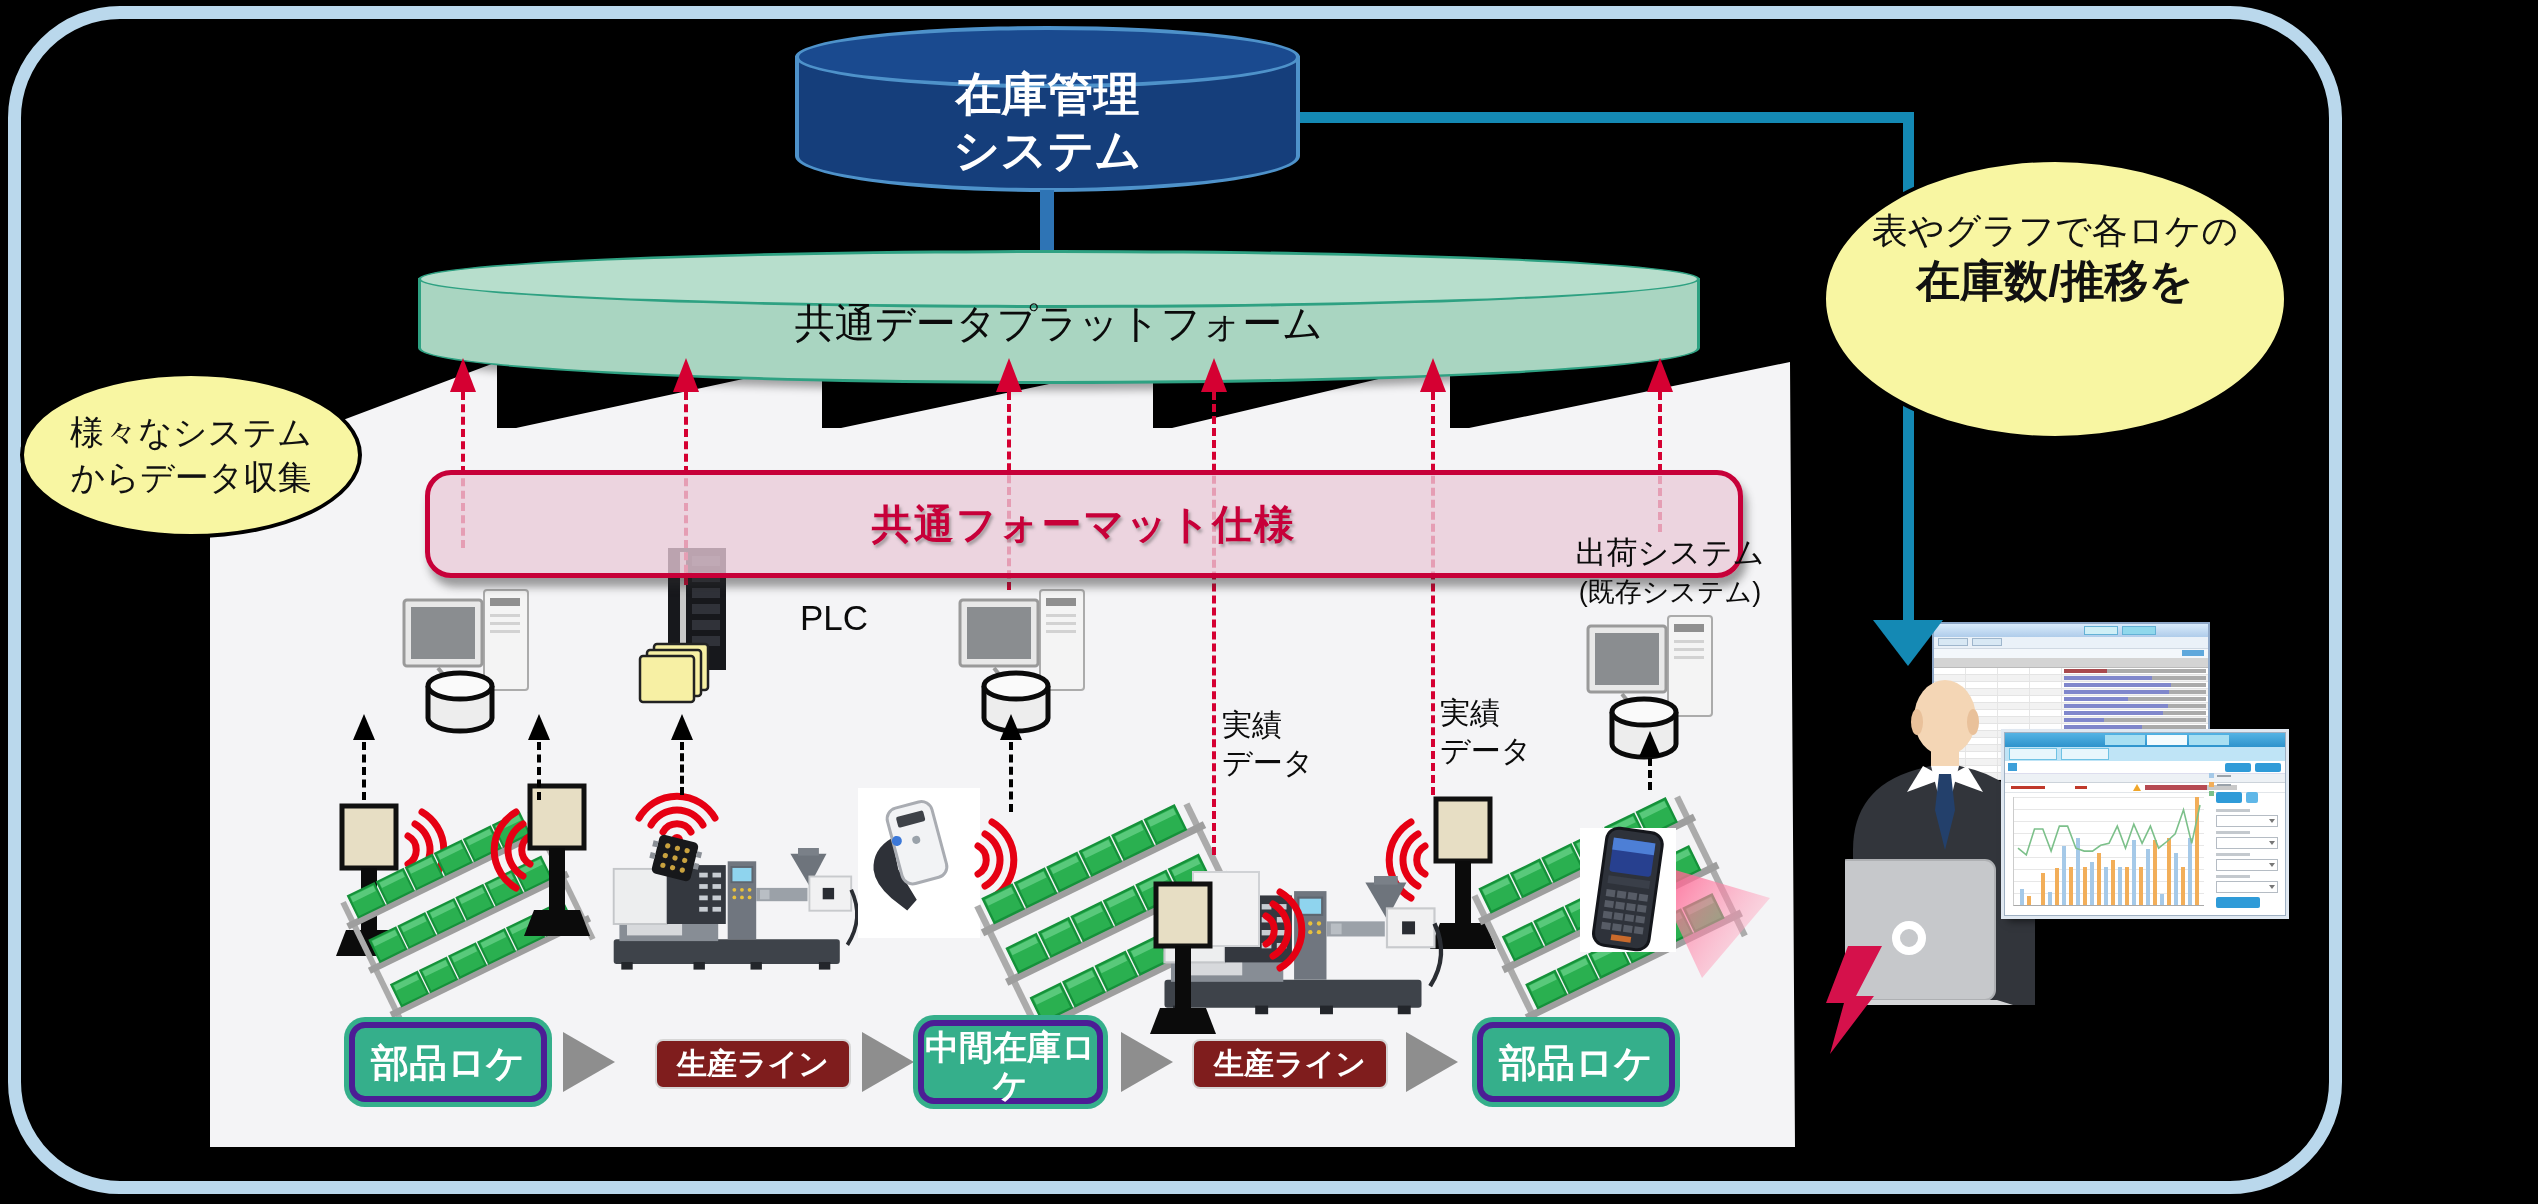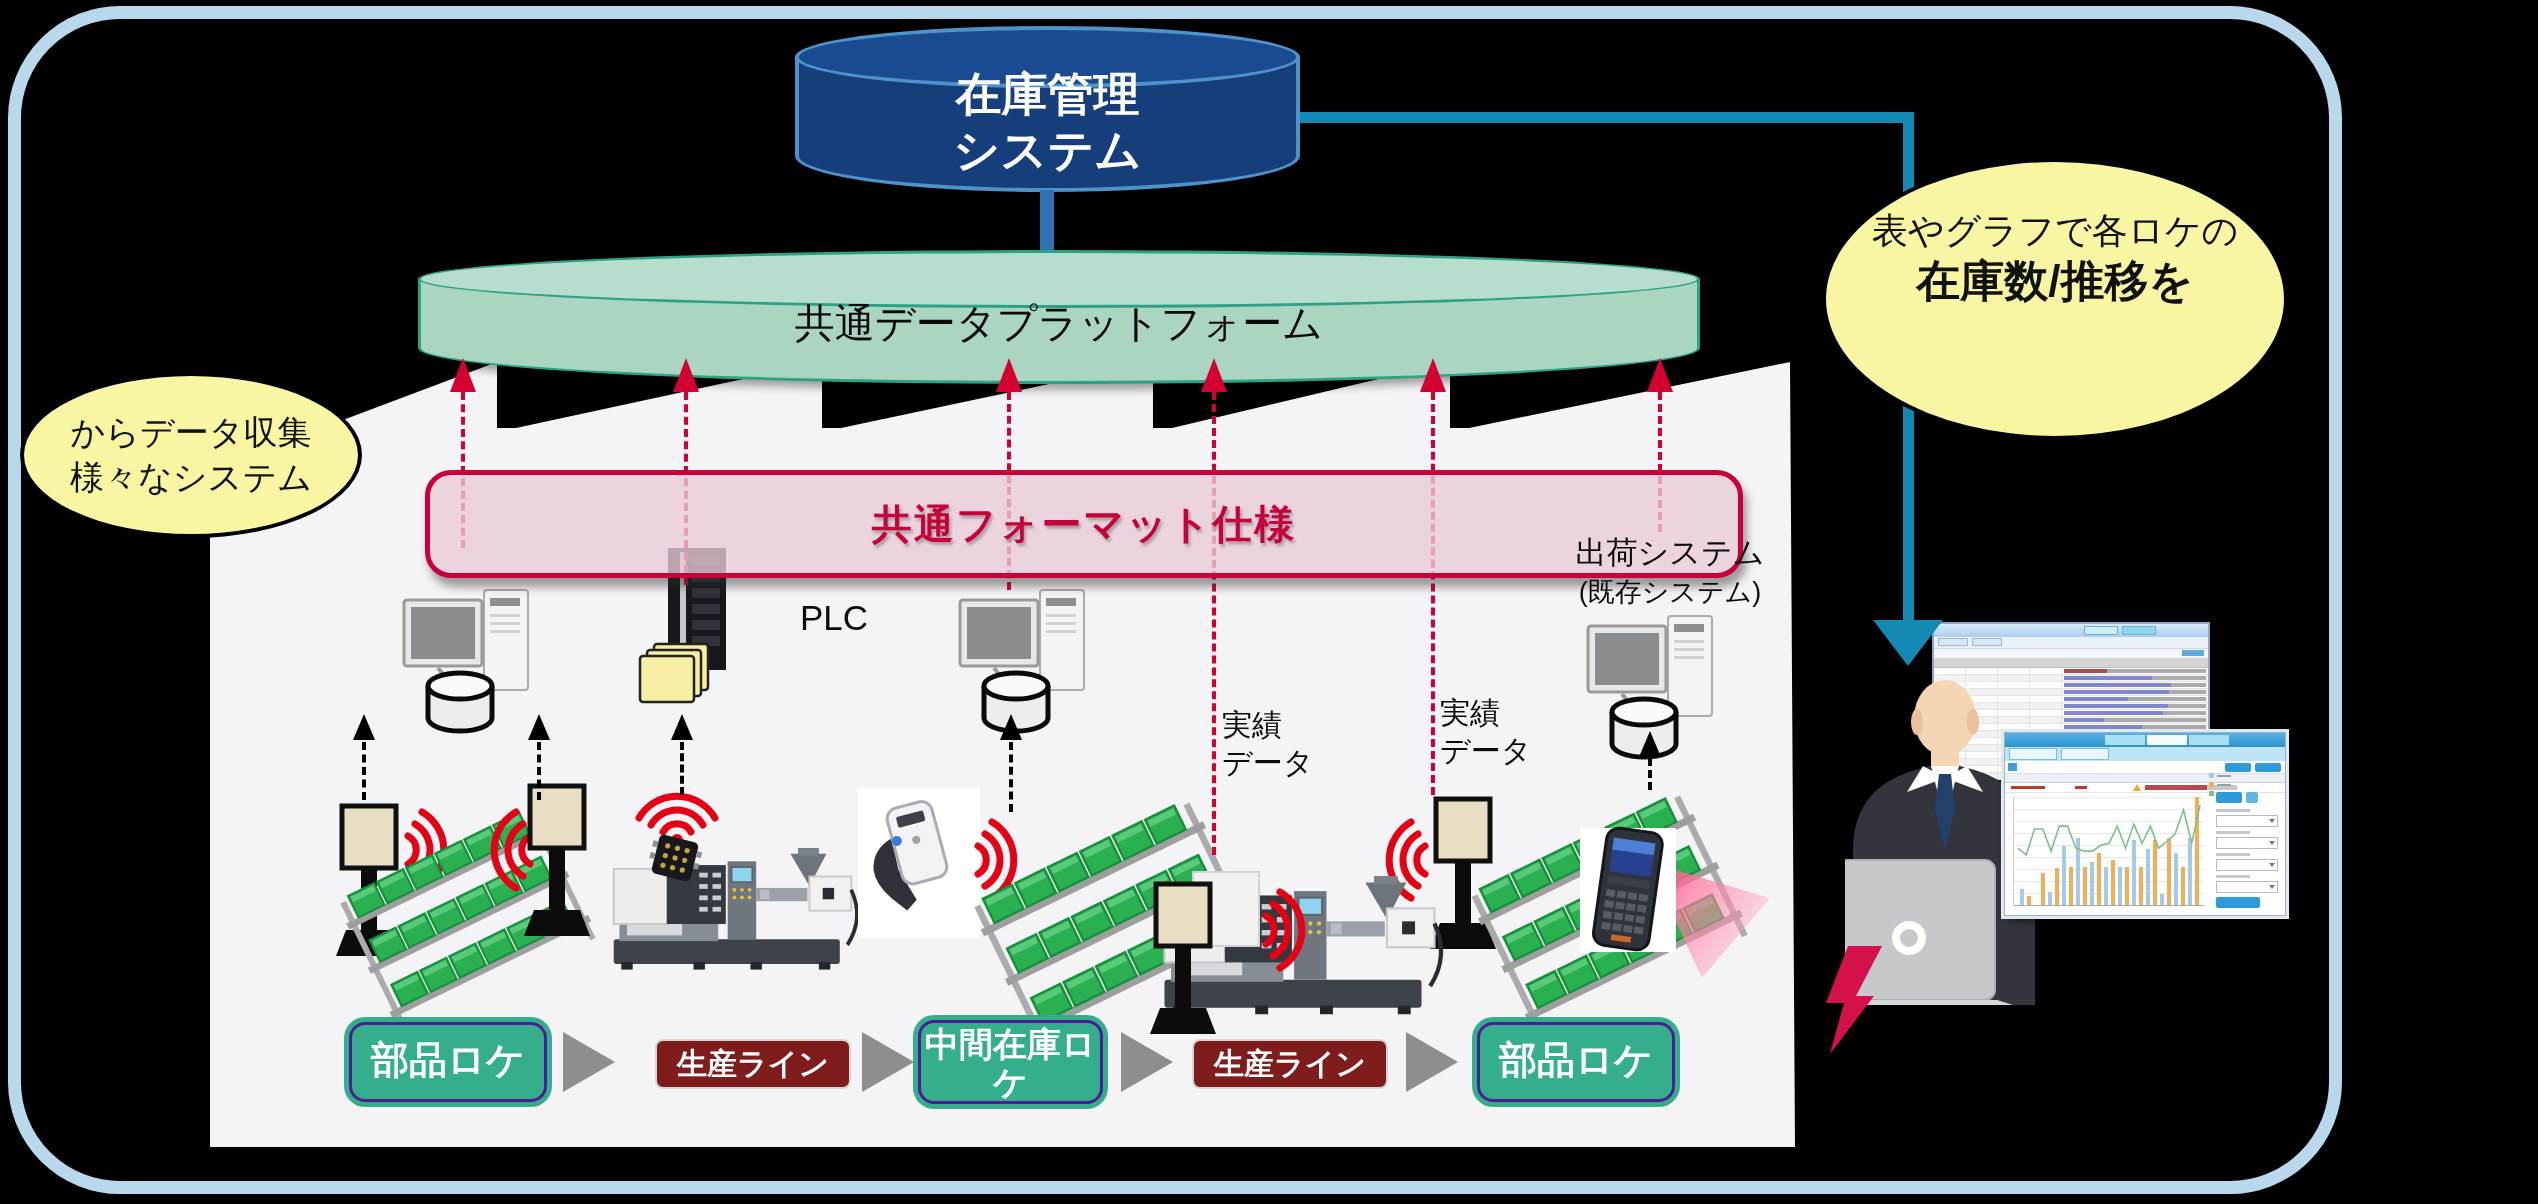--- a/index.html
+++ b/index.html
@@ -44,21 +44,21 @@
   .co-left{left:20px;top:372px;width:342px;height:166px;padding-top:34px;font-size:34px;line-height:45px;}
   .co-right{left:1822px;top:158px;width:466px;height:282px;padding-top:44px;font-size:36px;line-height:50px;}
   .co-right .b{font-size:44px;font-weight:bold;}
 
   
   .syslabel{font-size:31px;color:#0b0b0b;text-align:center;}
   .jlabel{font-size:30px;color:#0b0b0b;line-height:38px;}
 
   
   .flowbox{box-sizing:border-box;text-align:center;color:#fff;font-weight:bold;}
-  .fgreen{background:#35AF8B;border:3px solid #4c1d95;border-radius:16px;box-shadow:0 0 0 5px #35AF8B;}
+  .fgreen{background:#35AF8B;border:6px solid #4c1d95;border-radius:16px;box-shadow:0 0 0 5px #35AF8B;}
   .fgray{background:#7f1d1d;border:2px solid #D6D6D6;border-radius:8px;font-weight:600;}
   .farrow{width:0;height:0;border-top:30px solid transparent;border-bottom:30px solid transparent;border-left:52px solid #8E8E8E;}
 
   
   .win1{left:1932px;top:622px;width:278px;height:153px;background:#fff;border:2px solid #8FA8C8;box-sizing:border-box;box-shadow:3px 4px 8px rgba(0,0,0,.55);}
   .w1-title{height:13px;background:linear-gradient(#D9EBFB,#AFCCEA);position:relative;}
   .w1-tab{position:absolute;top:2px;width:34px;height:9px;background:#CFEFF6;border:1px solid #64B2D6;box-sizing:border-box;}
   .w1-sub{height:11px;background:#EAF1F8;position:relative;border-bottom:1px solid #cfd8e2;}
   .w1-sub span{position:absolute;top:1px;width:30px;height:8px;background:#D8E8F4;border:1px solid #9FB6CC;box-sizing:border-box;}
   .w1-tool{height:9px;background:#F3F7FB;position:relative;}
@@ -344,22 +344,22 @@
   <div class="abs rhead" style="left:1420px;top:358px;"></div>
   <div class="abs rdash" style="left:1431px;top:392px;height:403px;"></div>
   <div class="abs rhead" style="left:1647px;top:358px;"></div>
   <div class="abs rdash" style="left:1658px;top:392px;height:140px;"></div>
 
   <div class="abs fmt">
     <span>共通フォーマット仕様</span>
   </div>
 
   <div class="abs callout co-left">
+    <div>様々なシステム</div>
     <div>からデータ収集</div>
-    <div>様々なシステム</div>
   </div>
   <div class="abs callout co-right">
     <div>表やグラフで各ロケの</div>
     <div class="b">在庫数/推移を</div>
   </div>
 
   <div class="abs syslabel" style="left:748px;top:598px;width:120px;font-size:35px;text-align:right;">PLC</div>
   <div class="abs syslabel" style="left:1540px;top:532px;width:260px;">出荷システム</div>
   <div class="abs syslabel" style="left:1540px;top:574px;width:260px;font-size:27px;">(既存システム)</div>
 

